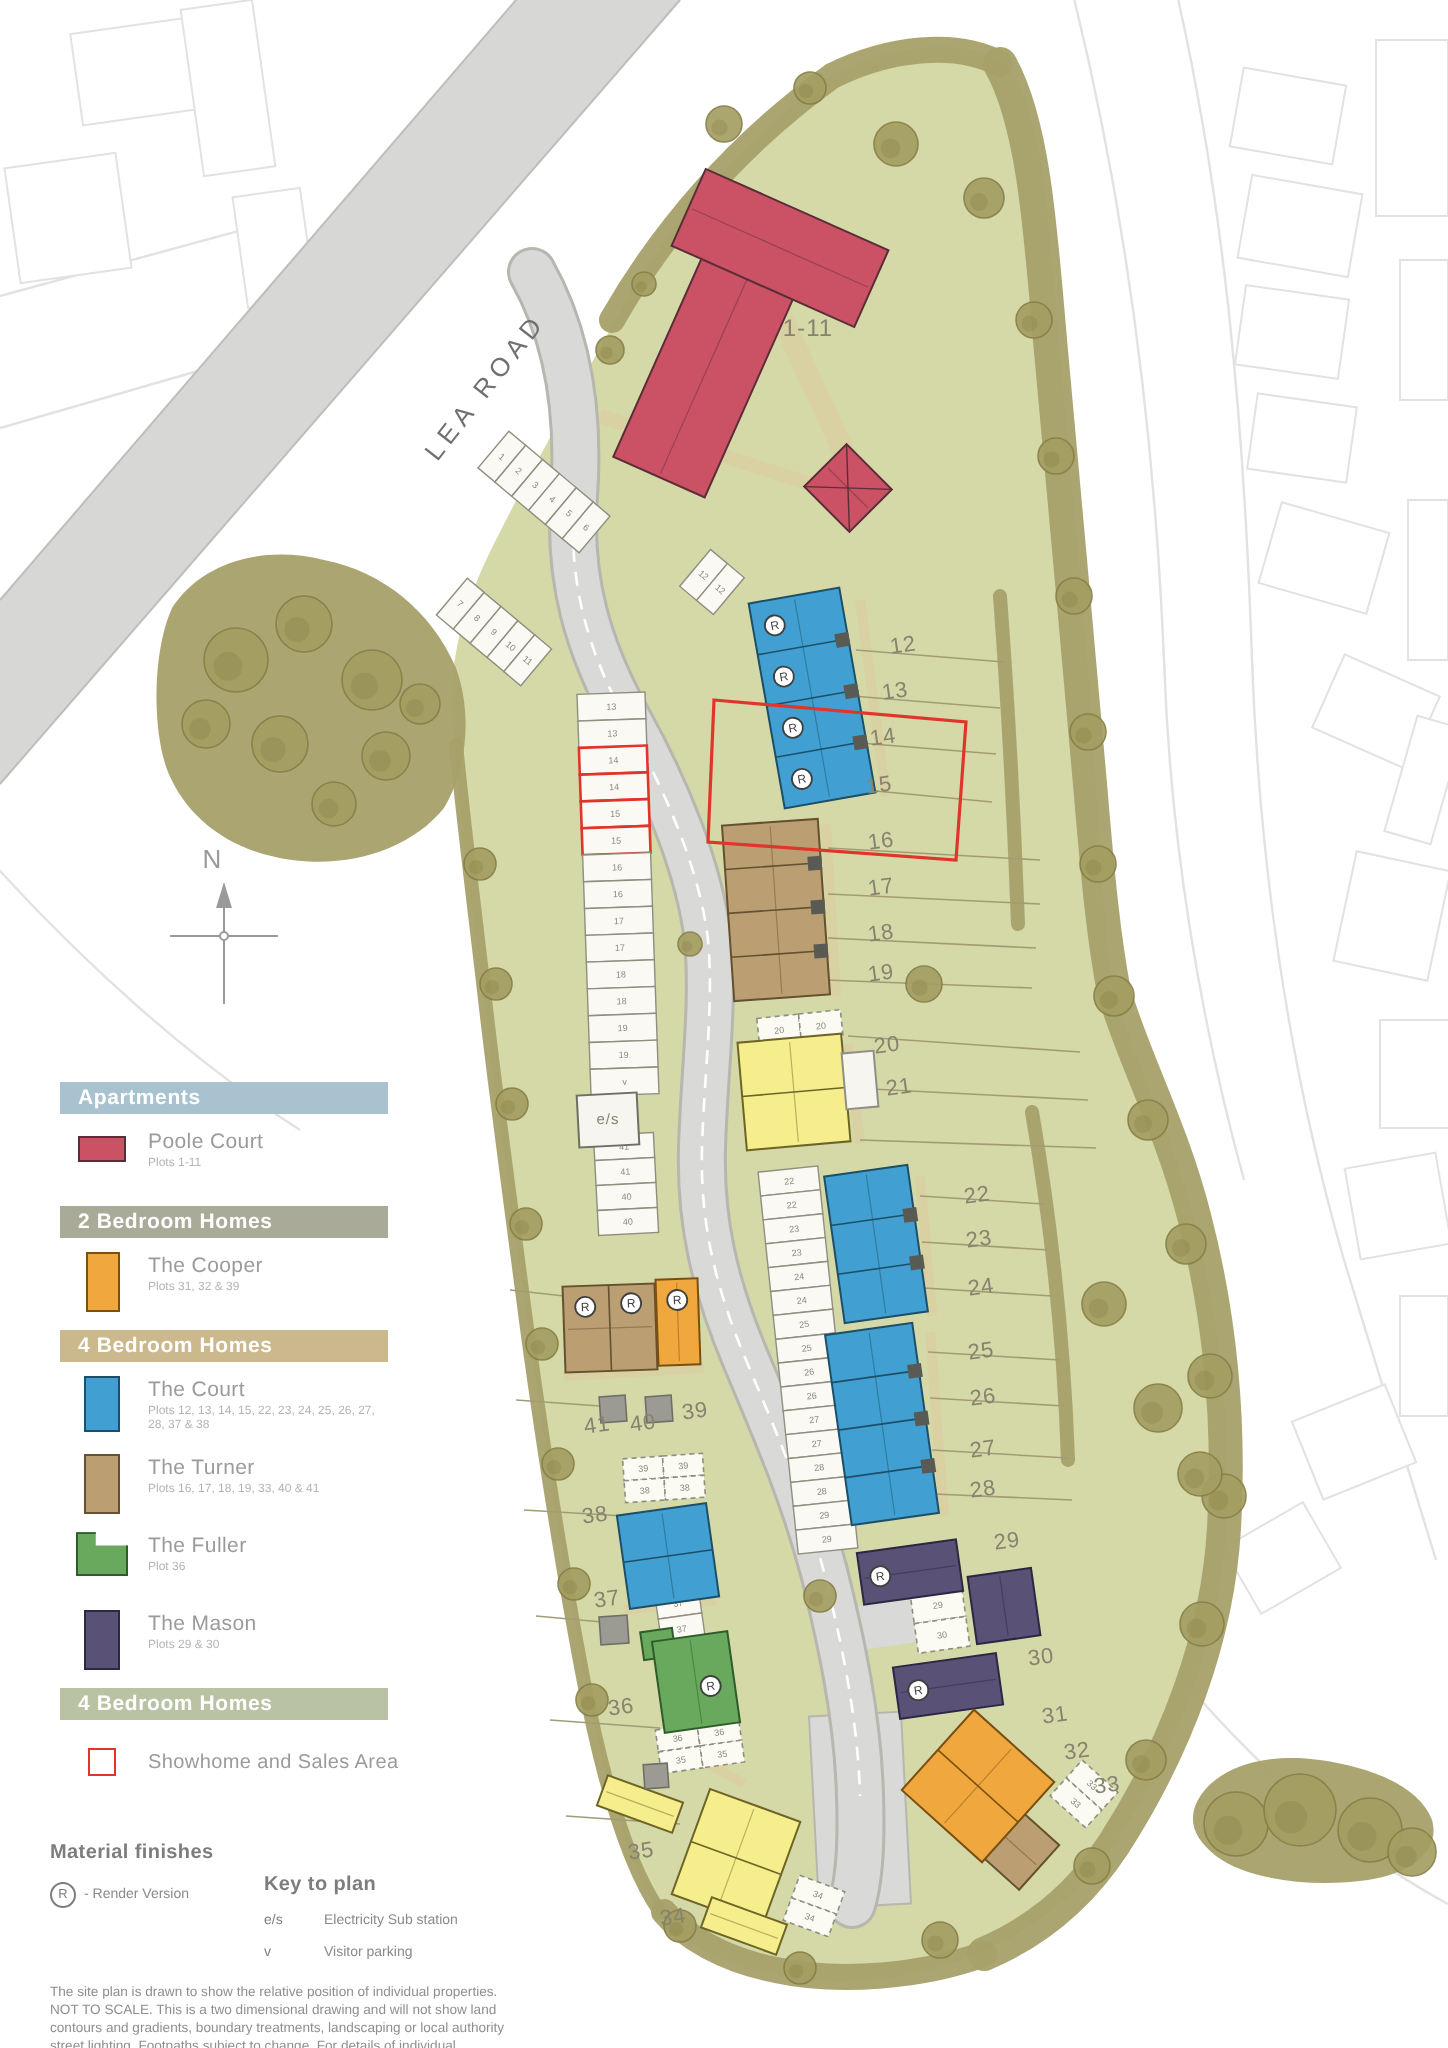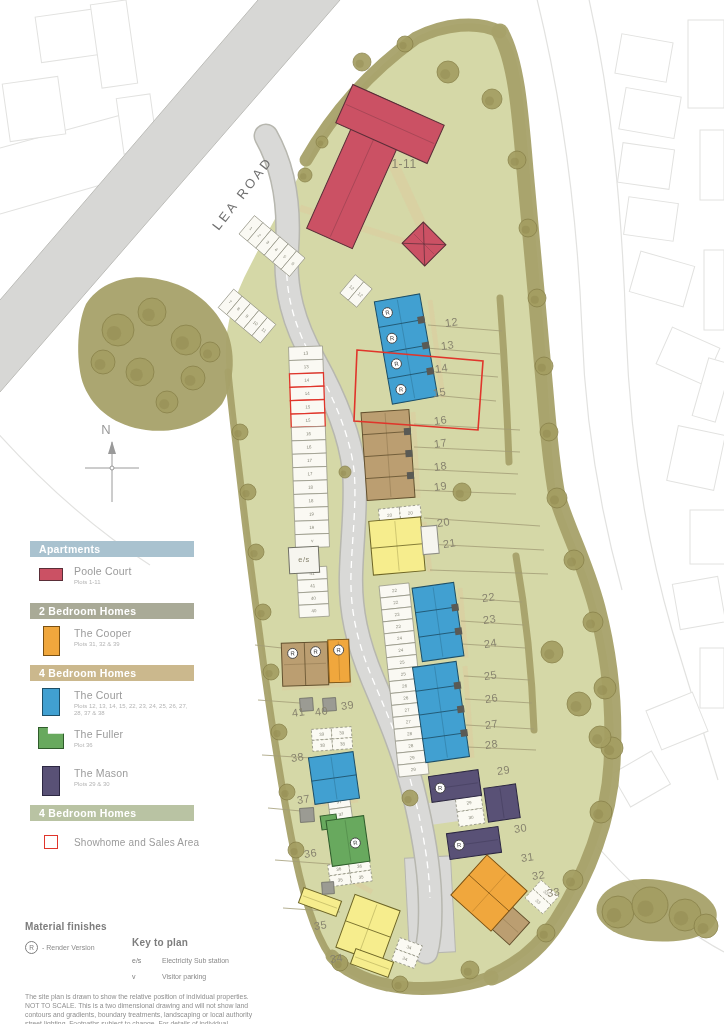--- a/index.html
+++ b/index.html
@@ -607,20 +607,29 @@
       <span class="sw-wrap">
           <span class="swatch sw-tailor" style="background: rgb(65, 160, 209); border-color: rgb(29, 79, 104);"></span>
         </span>
       <span class="lg-text">
         <div class="lg-name">The Court</div>
         <div class="lg-plots">Plots 12, 13, 14, 15, 22, 23, 24, 25, 26, 27, 28, 37 &amp; 38</div>
       </span>
     </div>
     <div class="lg-item">
       <span class="sw-wrap">
+          <span class="swatch sw-turner" style="background: rgb(187, 158, 113); border-color: rgb(100, 81, 47);"></span>
+        </span>
+      <span class="lg-text">
+        <div class="lg-name">The Turner</div>
+        <div class="lg-plots">Plots 16, 17, 18, 19, 33, 40 &amp; 41</div>
+      </span>
+    </div>
+    <div class="lg-item">
+      <span class="sw-wrap">
           <span class="swatch sw-fuller" style="background: rgb(104, 169, 94);"></span>
         </span>
       <span class="lg-text">
         <div class="lg-name">The Fuller</div>
         <div class="lg-plots">Plot 36</div>
       </span>
     </div>
     <div class="lg-item">
       <span class="sw-wrap">
           <span class="swatch sw-mason" style="background: rgb(89, 81, 118); border-color: rgb(44, 39, 66);"></span>

